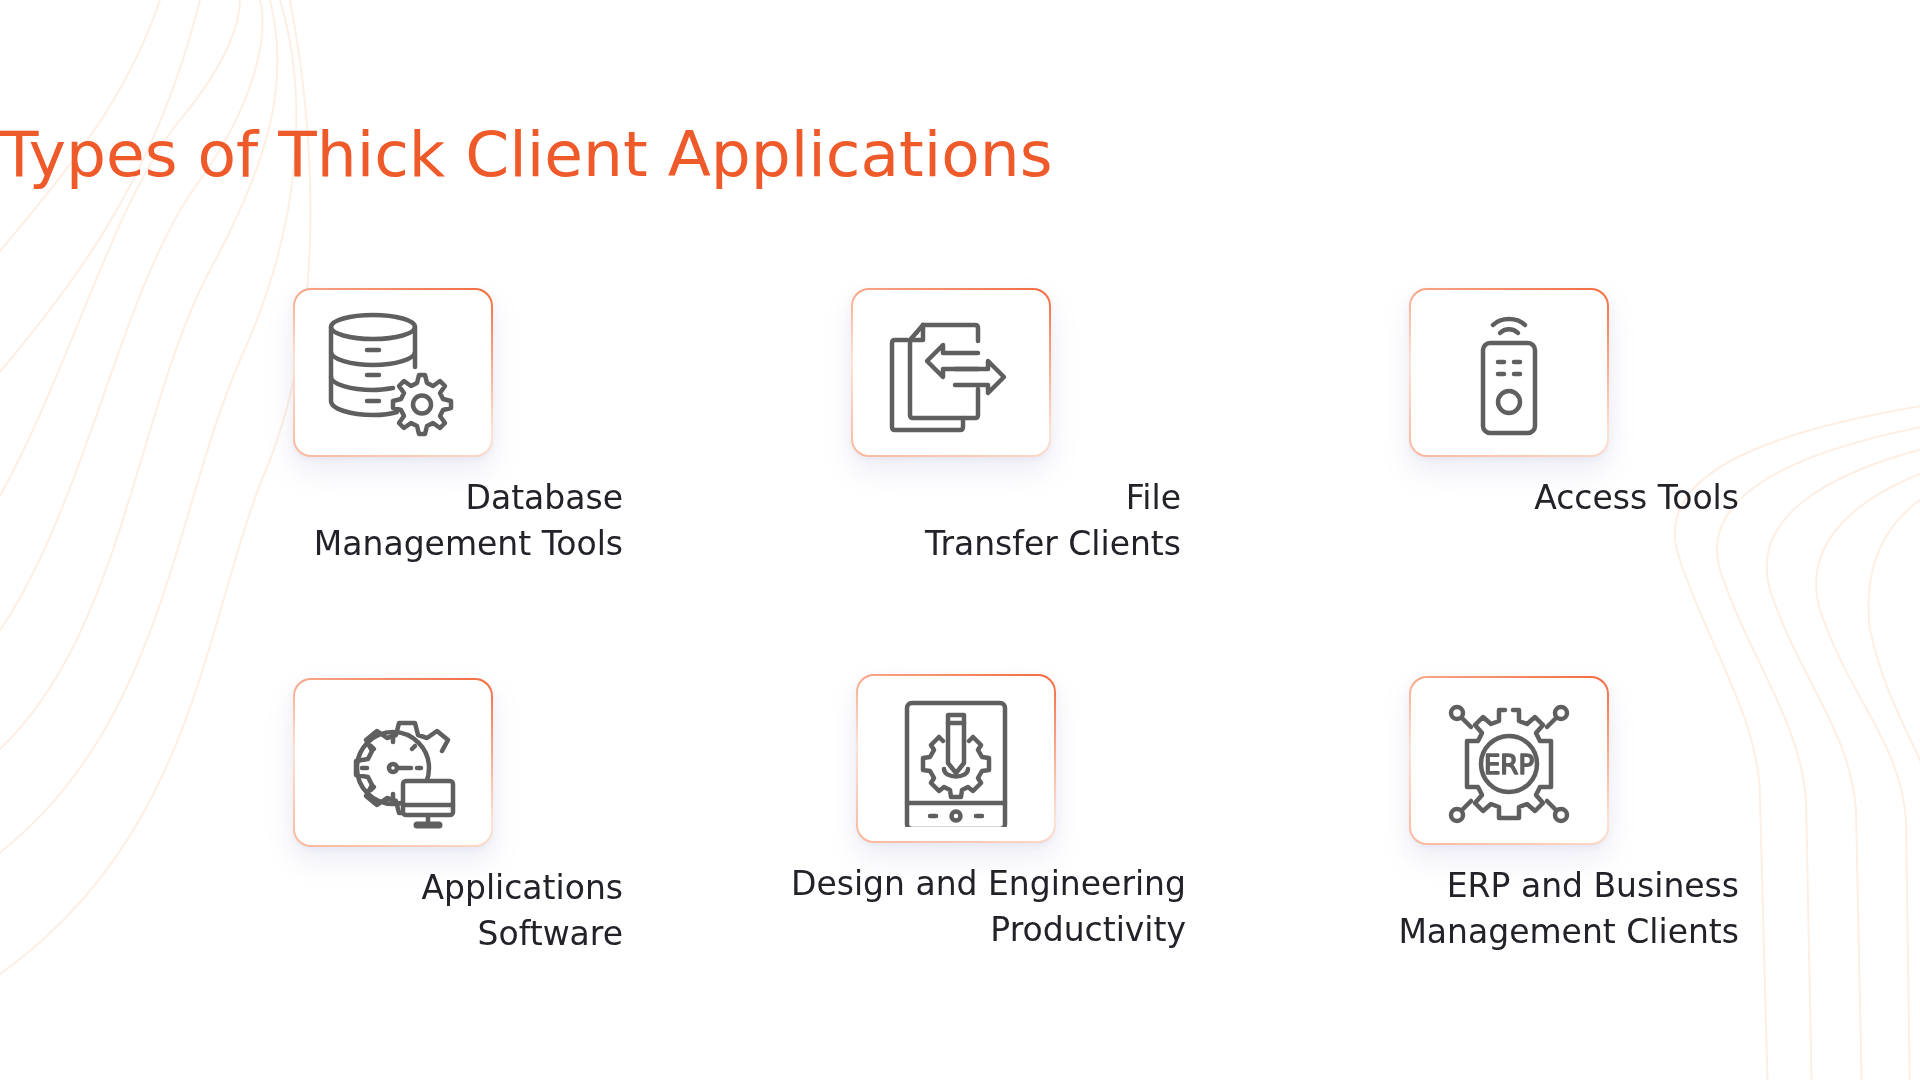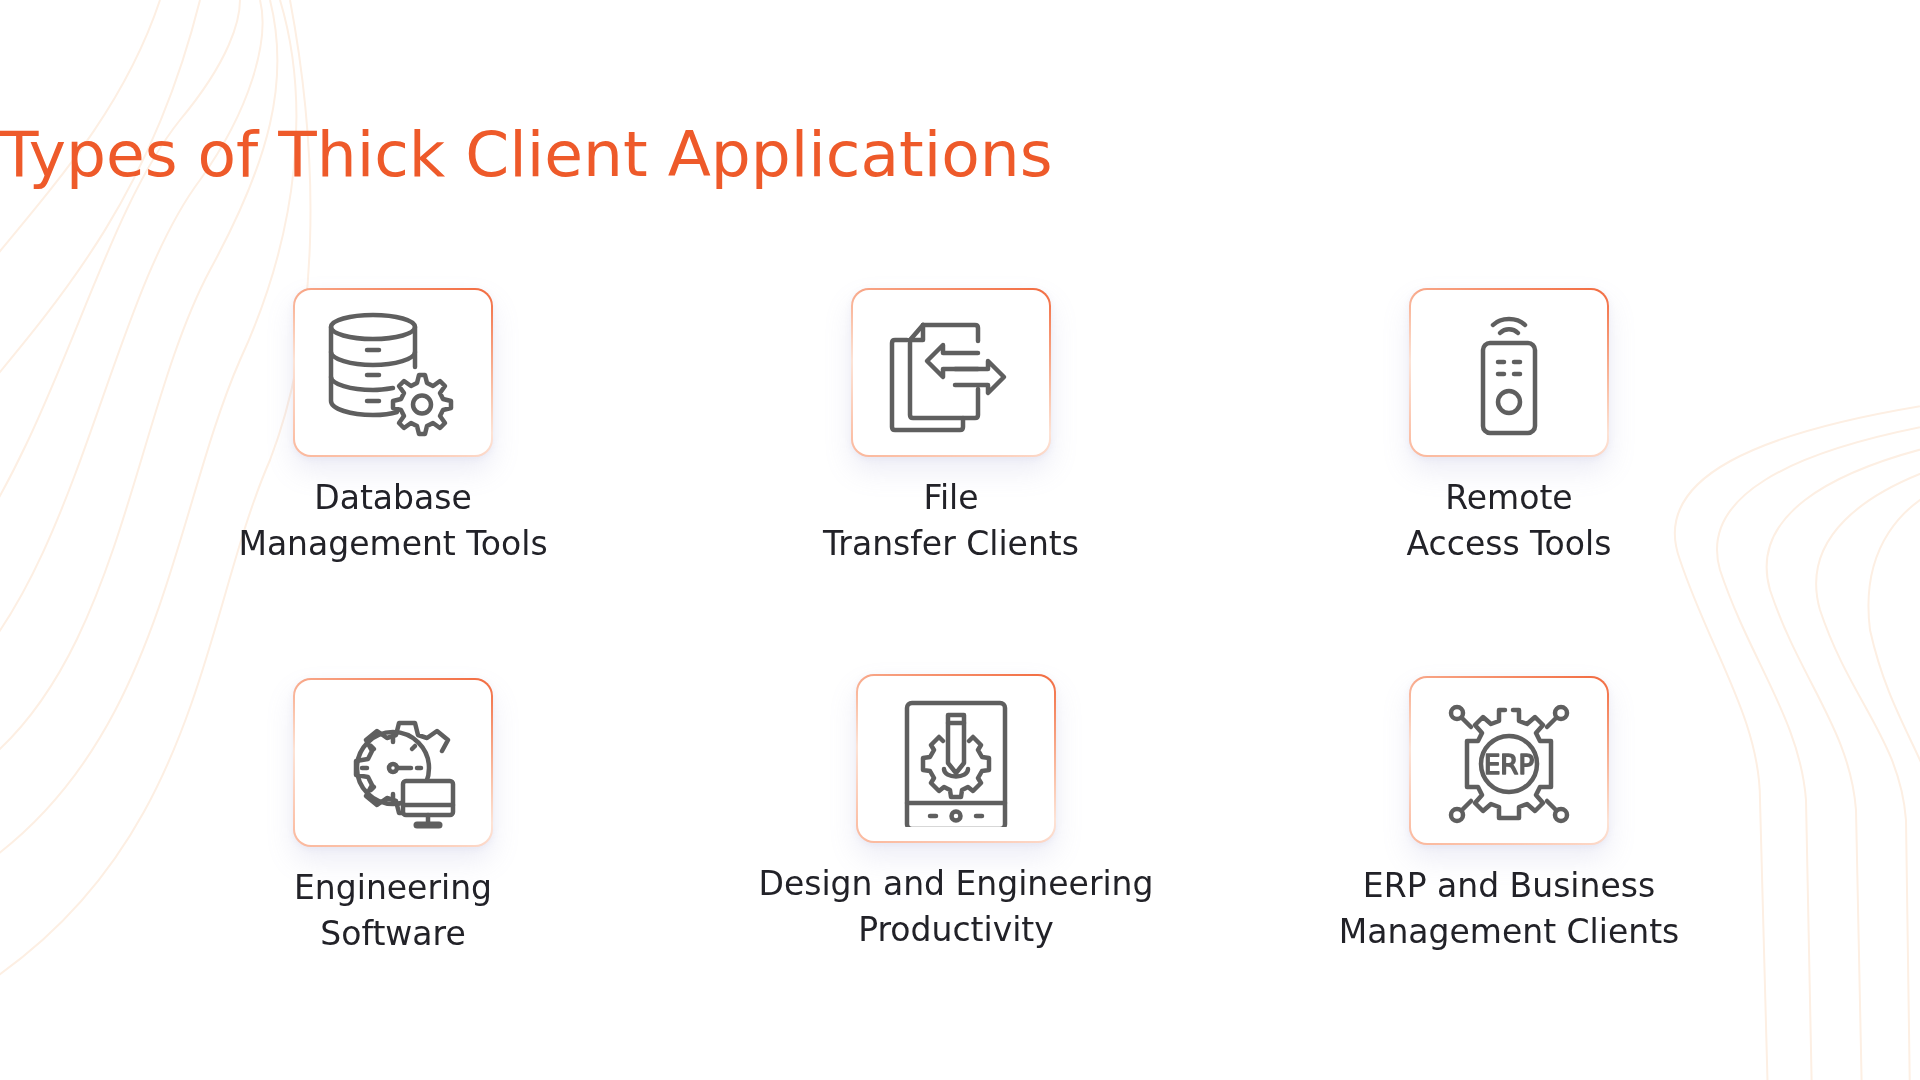--- a/index.html
+++ b/index.html
@@ -9,21 +9,21 @@
       font-family:"Liberation Sans", sans-serif;
     }
     .bg-lines { position:absolute; inset:0; pointer-events:none; }
     .title {
       position:absolute; left:0; top:110px; width:1920px; text-align:left;
       font-family:"DejaVu Sans", sans-serif;
       font-size:63px; font-weight:500; color:#EE5A2A; letter-spacing:0px;
       line-height:90px; margin:0;
     }
     .grid { position:absolute; left:0; top:0; width:1920px; height:1080px; }
-    .item { position:absolute; width:460px; margin-left:-230px; text-align:center; }
+    .item { position:absolute; width:460px; margin-left:-230px; text-align:right; }
     .card {
       width:200px; height:169px; margin:0 auto; box-sizing:border-box;
       border-radius:18px; background:#ffffff;
       border:2px solid transparent;
       background-image: linear-gradient(#fff,#fff),
         linear-gradient(200deg, #F26A3E 0%, #FBC6AE 45%, #FDE3D6 60%, #FBB79B 100%);
       background-origin:border-box; background-clip:padding-box, border-box;
       box-shadow: 0 14px 28px rgba(140,140,200,0.16), 0 2px 6px rgba(140,140,200,0.10);
       display:flex; align-items:center; justify-content:center;
     }
@@ -105,21 +105,20 @@
         <path d="M59,28 C64,23 72,23 77,28"></path>
         <rect x="42" y="38" width="52" height="90" rx="7"></rect>
         <line x1="57" y1="57" x2="63" y2="57"></line>
         <line x1="73" y1="57" x2="79" y2="57"></line>
         <line x1="57" y1="69" x2="63" y2="69"></line>
         <line x1="73" y1="69" x2="79" y2="69"></line>
         <circle cx="68" cy="97" r="11"></circle>
       </svg>
     </div>
     <div class="label">
-      <span>Remote</span>
       <span>Access Tools</span>
     </div>
   </div>
 
   <div class="item" style="left:393px; top:678px;">
     <div class="card">
       <svg viewBox="0 0 136 136" fill="none" stroke="#5F5F5F" stroke-width="4.5" stroke-linecap="round" stroke-linejoin="round">
         <path d="M82,118 H74 L71,106 L62,103 L52,110 L41,101 L47,90 L43,82 L31,80 V66 L43,64 L47,56 L41,45 L52,36 L62,43 L71,40 L74,28 H90 L93,40 L102,43 L112,36 L123,45 L117,56"></path>
         <path d="M104,110 L102,113"></path>
         <circle cx="78" cy="73" r="36" transform="translate(-10,0)"></circle>
@@ -132,21 +131,21 @@
         <circle cx="68" cy="73" r="4"></circle>
         <line x1="72" y1="73" x2="86" y2="73"></line>
         <line x1="92" y1="73" x2="96" y2="73"></line>
         <rect x="78" y="86" width="50" height="34" rx="3" fill="#fff"></rect>
         <line x1="78" y1="110" x2="128" y2="110"></line>
         <line x1="103" y1="120" x2="103" y2="128"></line>
         <line x1="92" y1="130" x2="114" y2="130" stroke-width="7"></line>
       </svg>
     </div>
     <div class="label">
-      <span>Engineering</span>
+      <span>Applications</span>
       <span>Software</span>
     </div>
   </div>
 
   <div class="item" style="left:956px; top:674px;">
     <div class="card">
       <svg viewBox="0 0 136 136" fill="none" stroke="#5F5F5F" stroke-width="4.5" stroke-linecap="round" stroke-linejoin="round">
         <rect x="19" y="12" width="98" height="126" rx="5"></rect>
         <line x1="19" y1="112" x2="117" y2="112"></line>
         <line x1="42" y1="125" x2="48" y2="125"></line>

